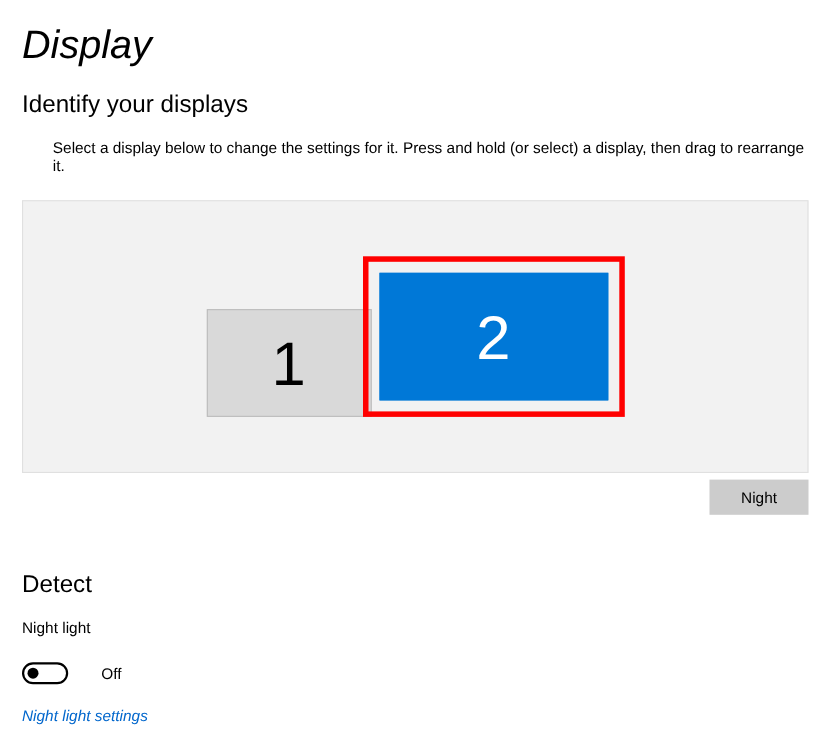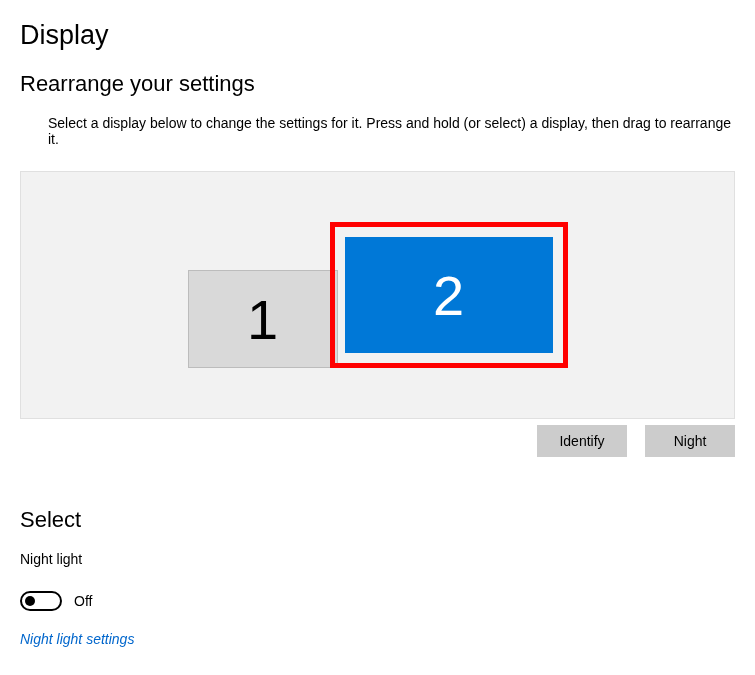--- a/index.html
+++ b/index.html
@@ -5,23 +5,24 @@
     * { box-sizing: border-box; margin: 0; padding: 0; }
     body {
       font-family: "Segoe UI", -apple-system, sans-serif;
       background: #ffffff;
       color: #000000;
       padding: 20px;
       width: 755px;
       font-size: 14px;
     }
     .page-title {
-      font-size: 27px;
+      font-size: 36px;
       font-weight: 400;
       margin-bottom: 20px;
+      font-style: italic;
     }
     .section-heading {
       font-size: 22px;
       font-weight: 400;
       margin-bottom: 18px;
     }
     .section-heading-color {
       font-size: 22px;
       font-weight: 400;
       margin-bottom: 18px;
@@ -96,21 +97,21 @@
       cursor: pointer;
       color: #000;
     }
     .setting-label {
       font-size: 14px;
       margin-bottom: 24px;
     }
     .toggle-row {
       display: flex;
       align-items: center;
-      gap: 12px;
+      gap: 30px;
       margin-bottom: 20px;
     }
     .toggle {
       width: 42px;
       height: 20px;
       border: 2px solid #000;
       border-radius: 10px;
       position: relative;
       cursor: pointer;
       background: #fff;
@@ -136,43 +137,42 @@
     }
     .page-wrap { position: relative; height: 675px; }
   </style>
 </head>
 <body>
 
 <div class="page-wrap">
 
   <h1 class="page-title">Display</h1>
 
-  <h2 class="section-heading">Rearrange your settings</h2>
+  <h2 class="section-heading">Identify your displays</h2>
 
   <p class="description">Select a display below to change the settings for it. Press and hold (or select) a display, then drag to rearrange it.</p>
 
   <div class="display-arrangement">
     <div class="displays-wrap">
       <div class="display-box-1">
         <span>1</span>
       </div>
       <div class="display-highlight">
         <div class="display-box-2">
           <span>2</span>
         </div>
       </div>
     </div>
   </div>
 
   <div class="button-row">
-    <button class="btn">Identify</button>
     <button class="btn">Night</button>
   </div>
 
-  <h2 class="section-heading-color">Select</h2>
+  <h2 class="section-heading-color">Detect</h2>
 
   <div class="setting-label">Night light</div>
 
   <div class="toggle-row">
     <div class="toggle">
       <div class="toggle-knob"></div>
     </div>
     <span class="toggle-state">Off</span>
   </div>
 

